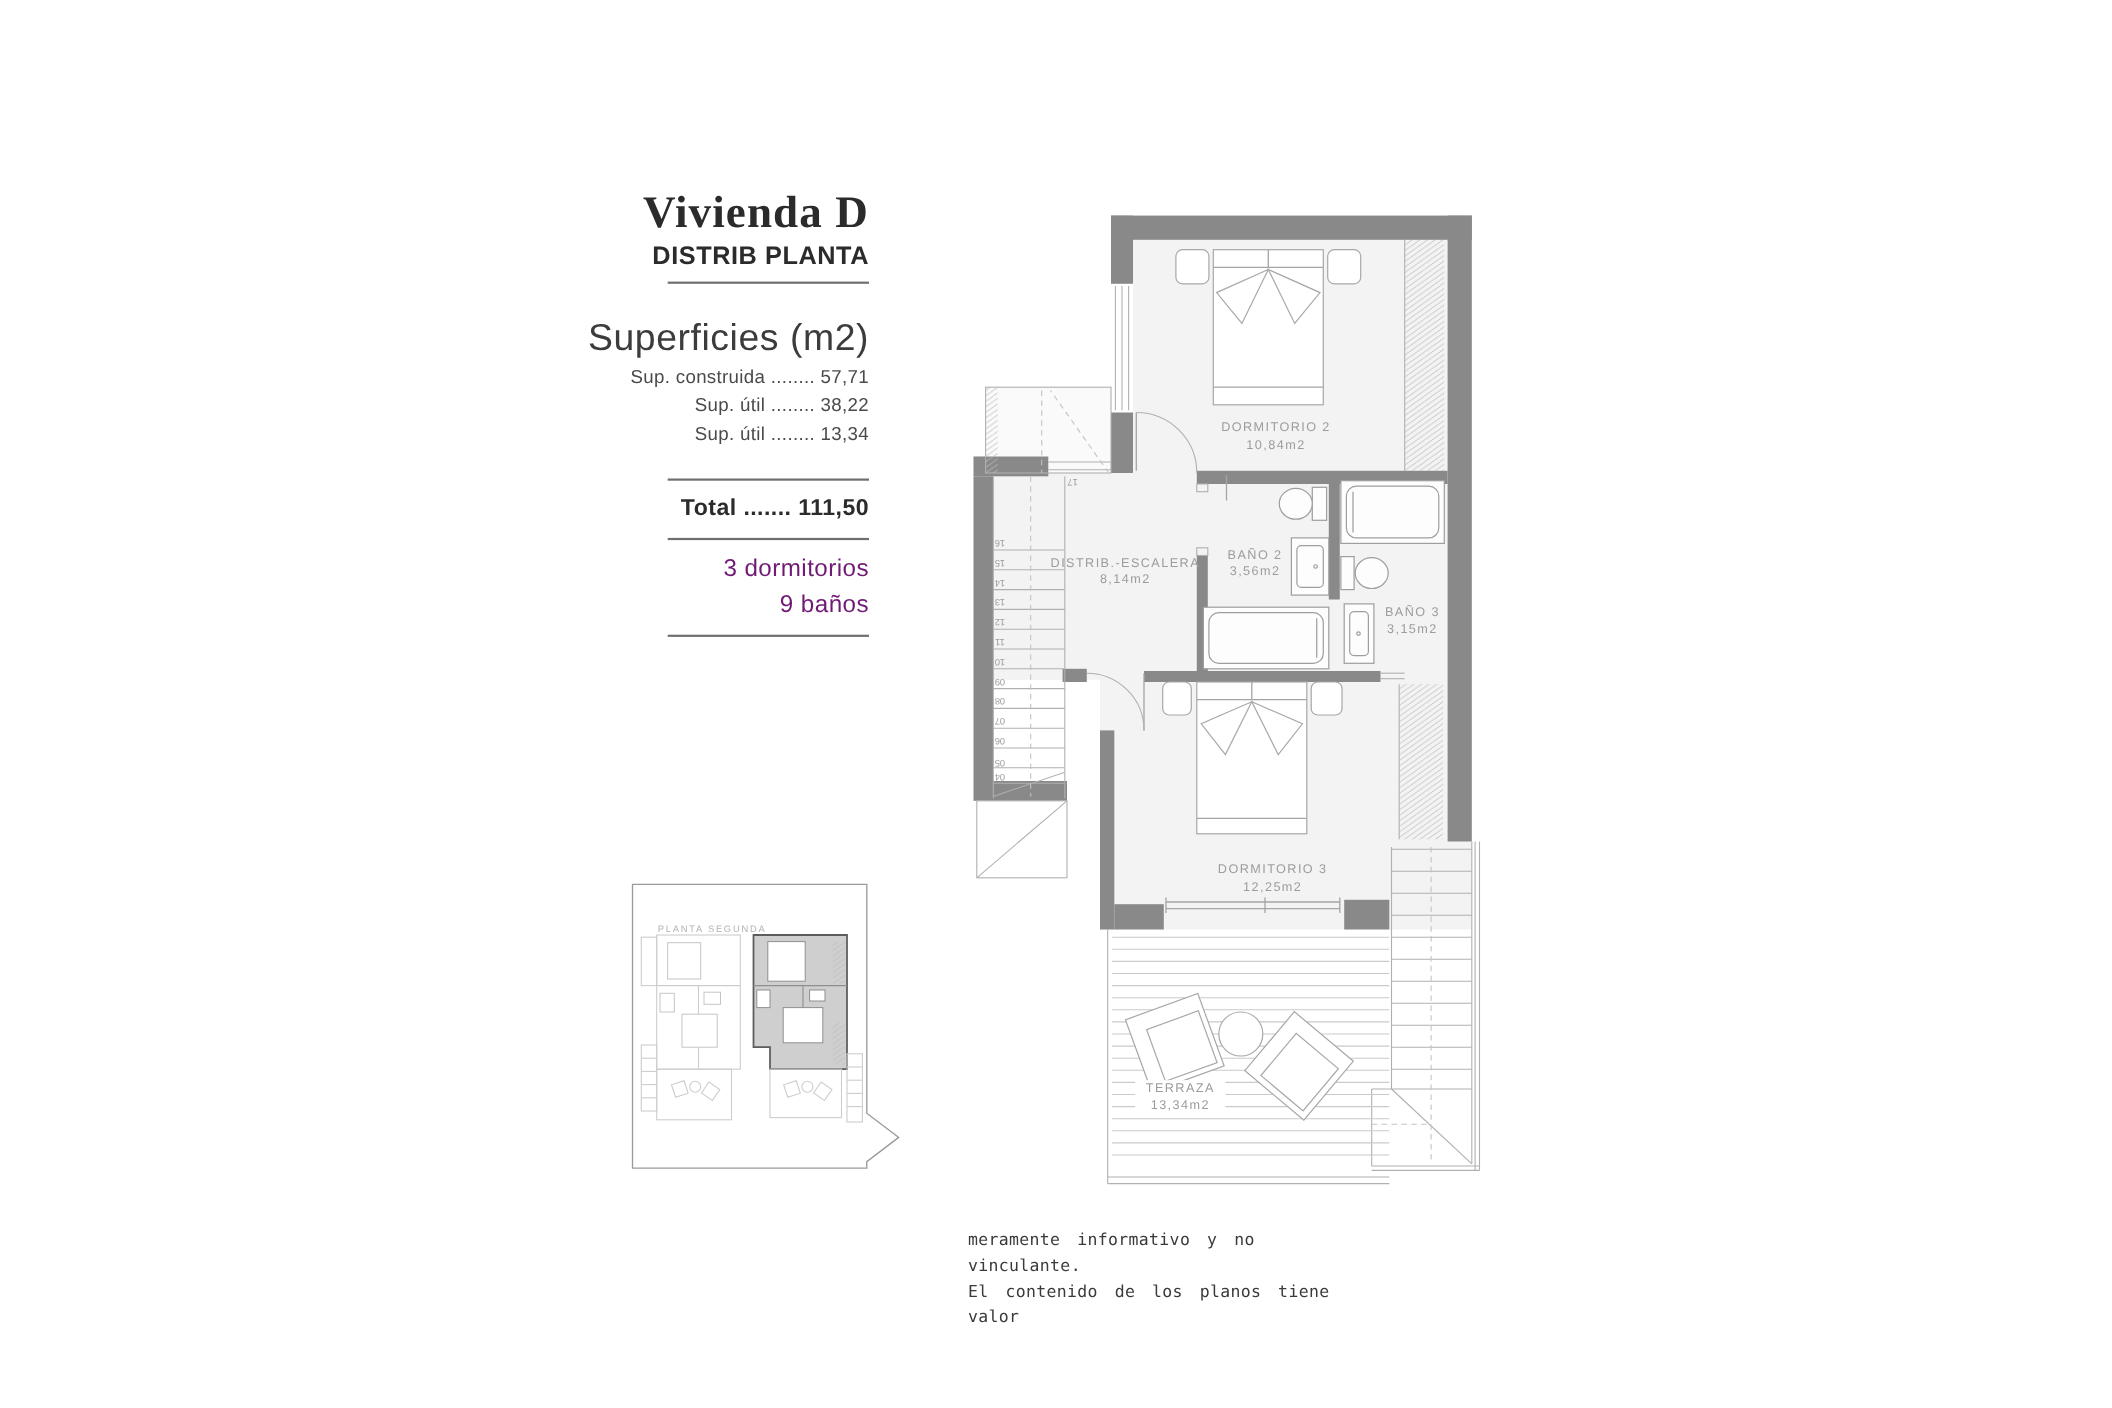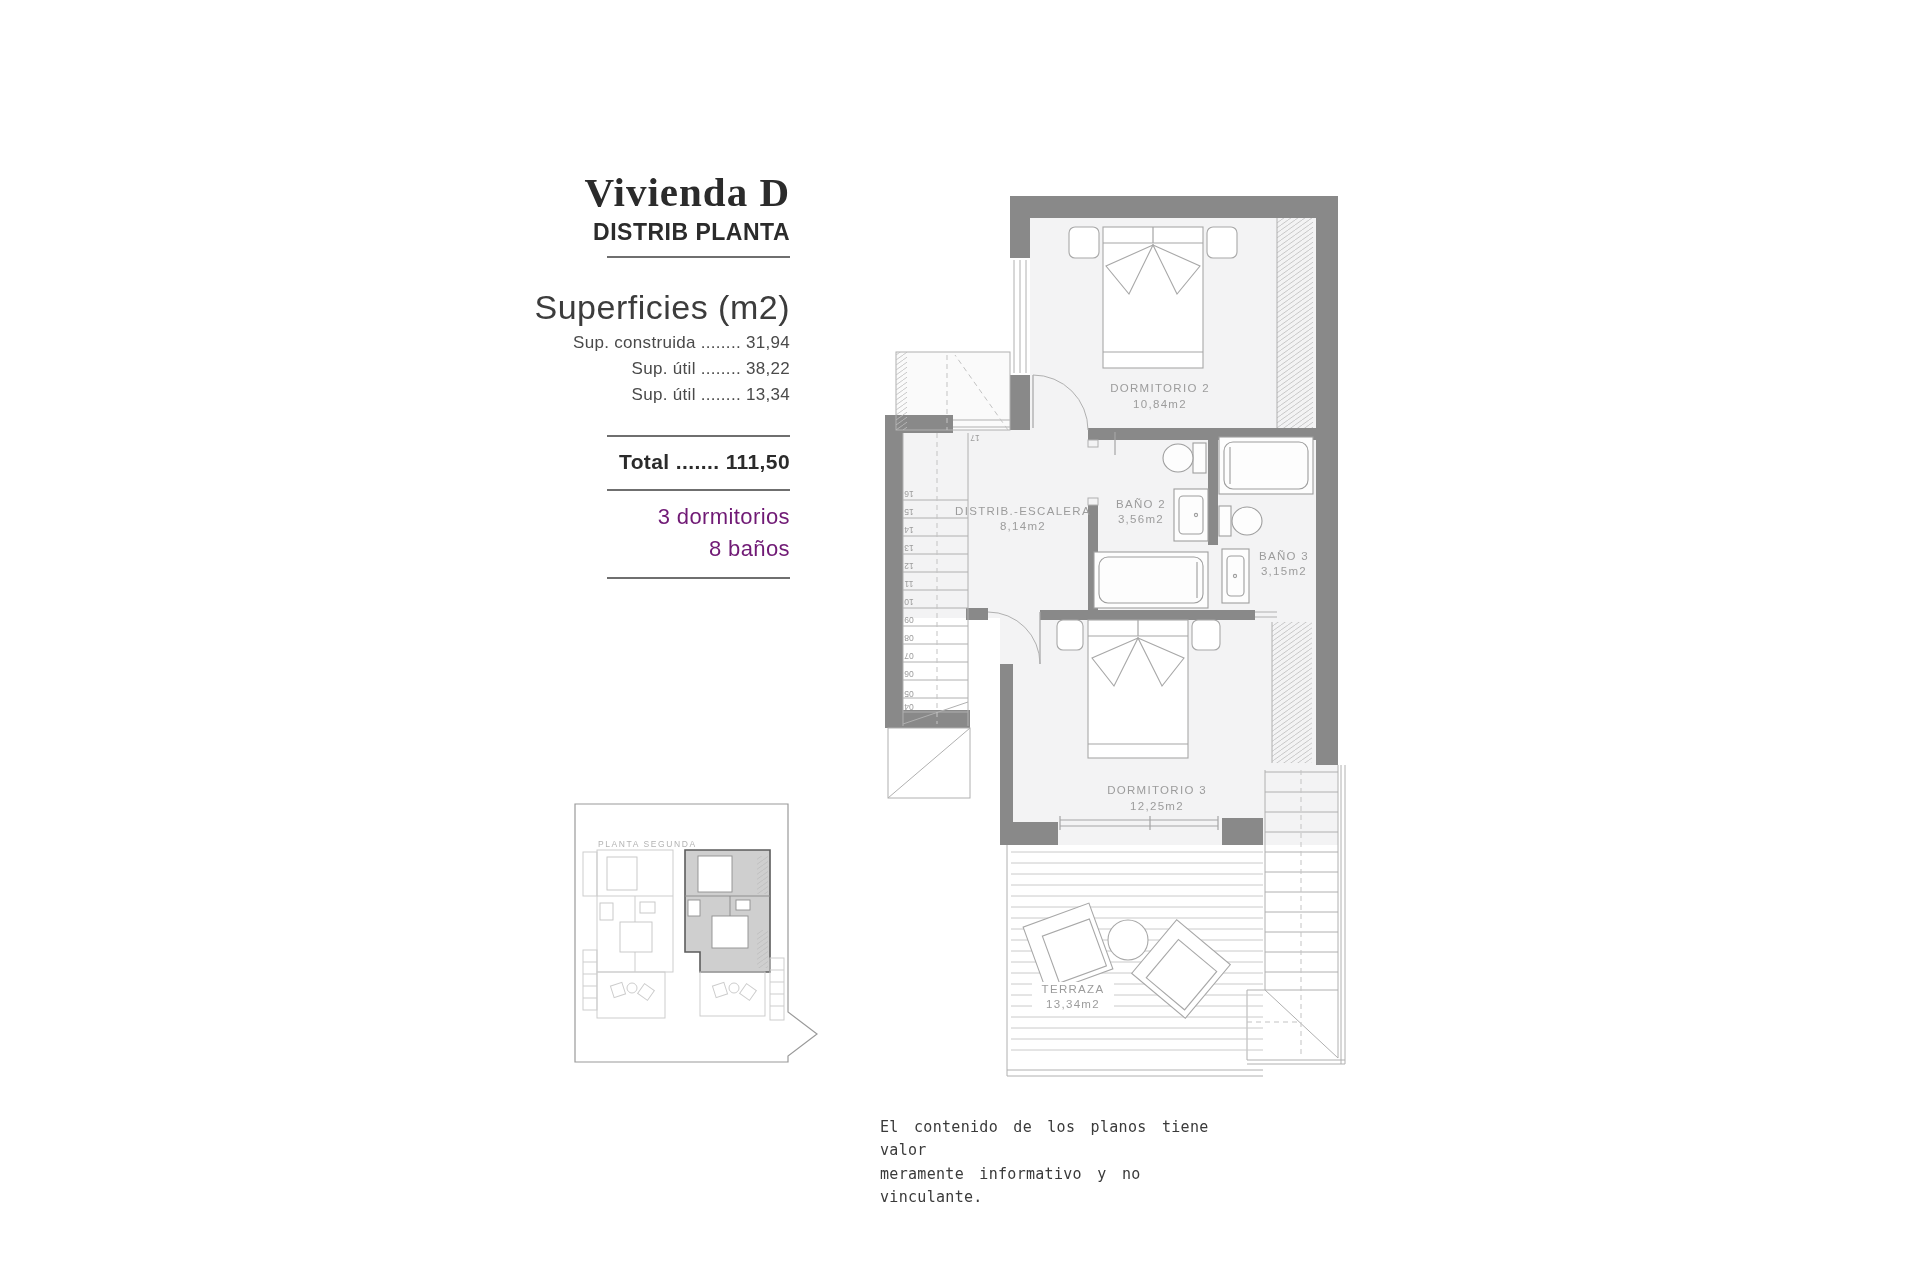--- a/index.html
+++ b/index.html
@@ -48,28 +48,28 @@
 </head>
 <body>
 
 <div class="sheet">
 
   <div class="title-block">
     <div class="tb-title">Vivienda D</div>
     <div class="tb-sub">DISTRIB PLANTA</div>
     <div class="tb-rule"></div>
     <div class="tb-heading">Superficies (m2)</div>
-    <div class="tb-line">Sup. construida ........ 31,94</div>
+    <div class="tb-line">Sup. construida ........ 57,71</div>
     <div class="tb-line">Sup. útil ........ 38,22</div>
     <div class="tb-line">Sup. útil ........ 13,34</div>
     <div class="tb-rule rule-gap"></div>
     <div class="tb-total">Total ....... 111,50</div>
     <div class="tb-rule rule-mid"></div>
     <div class="tb-feature feat-top">3 dormitorios</div>
-    <div class="tb-feature">8 baños</div>
+    <div class="tb-feature">9 baños</div>
     <div class="tb-rule rule-mid"></div>
   </div>
 
   <svg style="left:850px;top:180px;" width="560" height="920" viewBox="850 180 560 920">
     <defs>
       <pattern id="hatch" width="7" height="5" patternUnits="userSpaceOnUse">
         <path d="M0,5 L7,0" stroke="#bcbcbc" stroke-width="0.8"></path>
       </pattern>
     </defs>
 
@@ -351,17 +351,17 @@
       <rect class="kfaint" x="742" y="986" width="12" height="12" transform="rotate(35 748 992)"></rect>
       <rect class="kfaint" x="770" y="958" width="14" height="62"></rect>
       <line class="kfaint" x1="770" y1="970" x2="784" y2="970"></line>
       <line class="kfaint" x1="770" y1="982" x2="784" y2="982"></line>
       <line class="kfaint" x1="770" y1="994" x2="784" y2="994"></line>
       <line class="kfaint" x1="770" y1="1006" x2="784" y2="1006"></line>
     </g>
   </svg>
 
   <div class="disclaimer">
+    <div>meramente informativo y no vinculante.</div>
     <div>El contenido de los planos tiene valor</div>
-    <div>meramente informativo y no vinculante.</div>
   </div>
 
 </div>
 
 </body></html>

